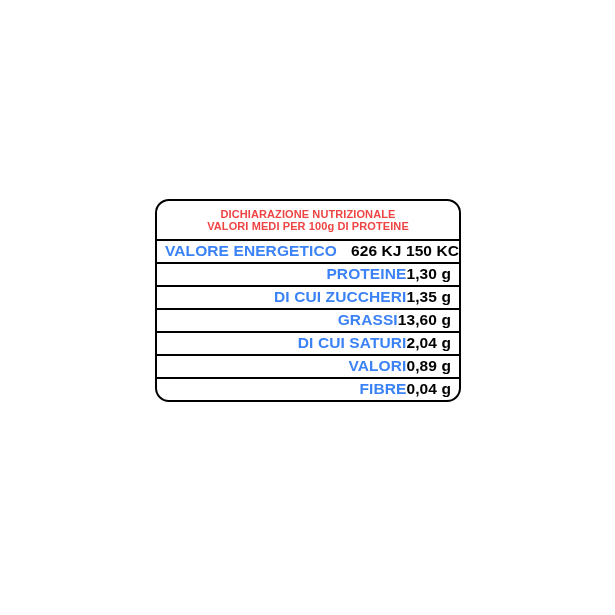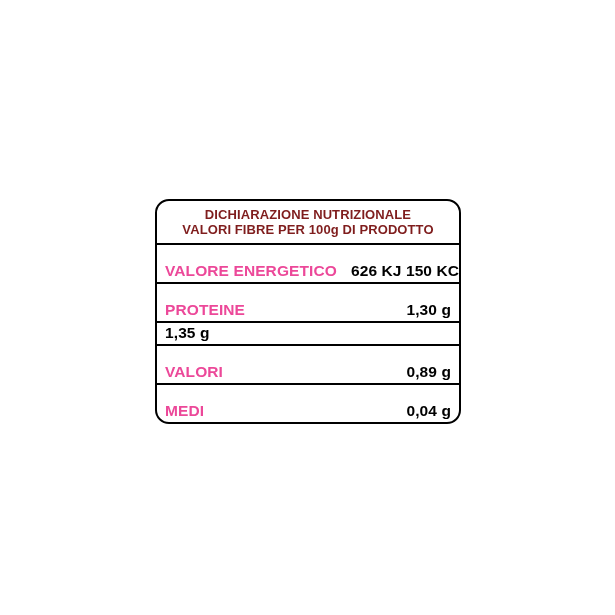--- a/index.html
+++ b/index.html
@@ -28,54 +28,53 @@
     overflow: hidden;
   }
 
   .panel-header {
     padding: 7px 10px 6px 10px;
     text-align: center;
     line-height: 1.12;
   }
   .panel-header .hdr-line {
     display: block;
-    font-size: 13px;
+    font-size: 11px;
     font-weight: 700;
     letter-spacing: 0.1px;
-    color: #7f1d1d;
+    color: #ef4444;
     white-space: nowrap;
     text-align: center;
   }
 
   .rows {
     border-top: 2.5px solid #000000;
     margin: 0;
     padding: 0;
   }
 
   .row {
     display: flex;
     align-items: baseline;
-    justify-content: space-between;
+    justify-content: flex-end;
     padding: 1px 8px 2px 8px;
     border-bottom: 2px solid #000000;
     min-height: 20px;
     box-sizing: border-box;
   }
   .row:last-child {
     border-bottom: none;
   }
 
   .row .label {
     font-size: 15.5px;
     font-weight: 700;
-    color: #ec4899;
+    color: #3b82f6;
     white-space: nowrap;
     letter-spacing: 0.1px;
-    margin-top: 16px;
   }
   .row .value {
     font-size: 15.5px;
     font-weight: 700;
     color: #000000;
     white-space: nowrap;
     letter-spacing: 0.1px;
     text-align: right;
   }
 
@@ -90,46 +89,55 @@
     margin-left: 0;
   }
 </style>
 </head>
 <body>
 
 <div id="nutrition-panel">
 
   <div class="panel-header">
     <span class="hdr-line">DICHIARAZIONE NUTRIZIONALE</span>
-    <span class="hdr-line">VALORI FIBRE PER 100g DI PRODOTTO</span>
+    <span class="hdr-line">VALORI MEDI PER 100g DI PROTEINE</span>
   </div>
 
   <div class="rows">
 
     <div class="row energy">
       <span class="label">VALORE ENERGETICO</span>
       <span class="value">626 KJ 150 KCAL</span>
     </div>
 
     <div class="row">
       <span class="label">PROTEINE</span>
       <span class="value">1,30 g</span>
     </div>
 
 
     <div class="row">
+      <span class="label">DI CUI ZUCCHERI</span>
       <span class="value">1,35 g</span>
     </div>
 
+    <div class="row">
+      <span class="label">GRASSI</span>
+      <span class="value">13,60 g</span>
+    </div>
 
+    <div class="row">
+      <span class="label">DI CUI SATURI</span>
+      <span class="value">2,04 g</span>
+    </div>
 
     <div class="row">
       <span class="label">VALORI</span>
       <span class="value">0,89 g</span>
     </div>
 
     <div class="row">
-      <span class="label">MEDI</span>
+      <span class="label">FIBRE</span>
       <span class="value">0,04 g</span>
     </div>
 
   </div>
 </div>
 
 </body></html>

